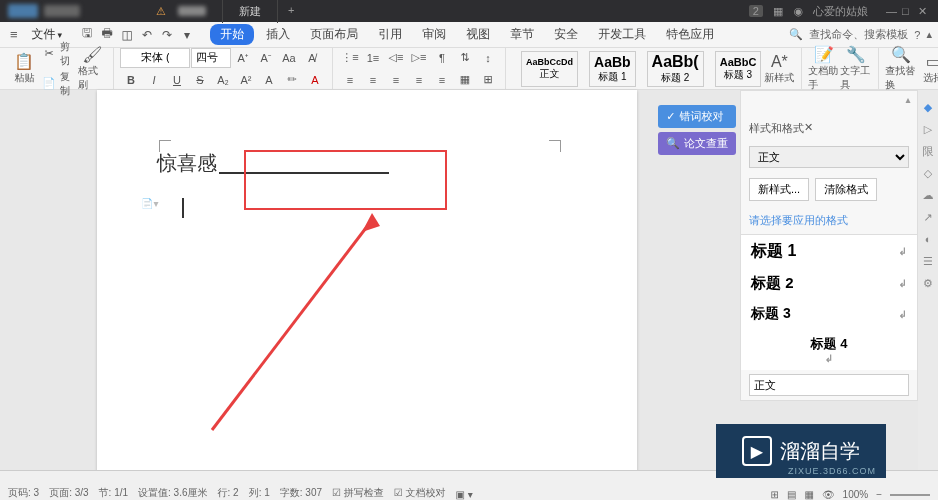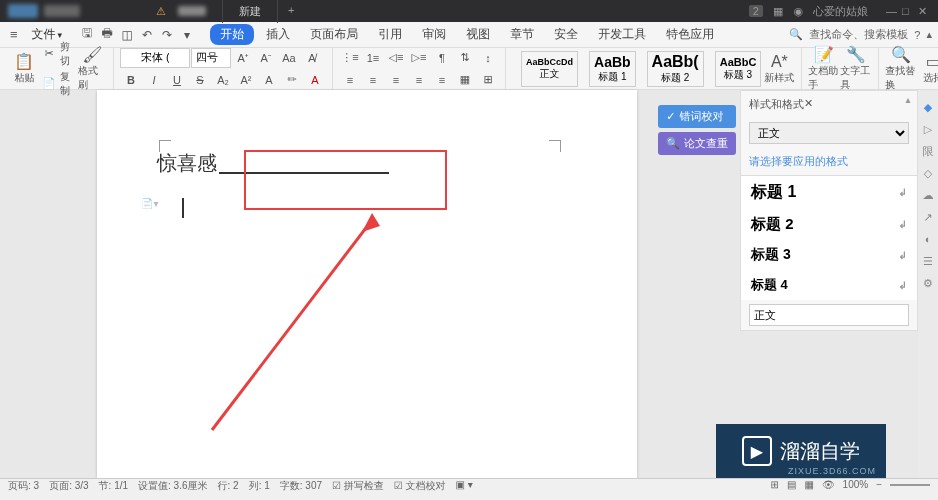--- a/index.html
+++ b/index.html
@@ -57,42 +57,42 @@
     .cursor-line { position: absolute; top: 108px; left: 85px; width: 2px; height: 20px; background: #333; }
     .gutter-icon { position: absolute; left: 44px; top: 108px; color: #bbb; font-size: 10px; }
     
     
     .side-buttons { position: absolute; right: 202px; top: 105px; display: flex; flex-direction: column; gap: 4px; }
     .side-btn { background: #4a8fe0; color: #fff; font-size: 11px; padding: 4px 8px; border-radius: 3px; display: flex; align-items: center; gap: 4px; white-space: nowrap; }
     .side-btn.purple { background: #7a6bce; }
     
     
     .styles-panel { position: absolute; right: 20px; top: 90px; width: 178px; background: #f7f7f7; border: 1px solid #ddd; }
-    .panel-header { display: flex; justify-content: flex-start; padding: 6px 8px; font-size: 11px; color: #555; }
+    .panel-header { display: flex; justify-content: flex-start; padding: 6px 8px; font-size: 11px; color: #555; margin-top: 24px; }
     .panel-select { width: 100%; height: 22px; border: 1px solid #ccc; margin: 4px 8px; width: calc(100% - 16px); font-size: 11px; padding: 0 4px; }
     .panel-btns { display: flex; gap: 6px; padding: 6px 8px; }
     .panel-btn { border: 1px solid #ccc; background: #fff; font-size: 11px; padding: 3px 8px; }
     .panel-label { font-size: 11px; color: #4a8fe0; padding: 6px 8px; border-bottom: 1px solid #ddd; }
     .style-list { background: #fff; }
     .style-item { padding: 6px 10px; font-size: 14px; display: flex; justify-content: space-between; align-items: center; }
     .style-item.h1 { font-weight: bold; font-size: 16px; }
     .style-item.h2 { font-weight: bold; font-size: 15px; }
     .style-item.h3 { font-weight: bold; font-size: 14px; }
-    .style-item.h4 { font-weight: bold; font-size: 13px; }
+    .style-item.h4 { font-weight: bold; font-size: 13px; flex-direction: column; }
     .style-item.small { font-size: 11px; color: #666; }
     .style-item .mark { font-size: 10px; color: #999; }
     .panel-input { border: 1px solid #ccc; margin: 4px 8px; width: calc(100% - 16px); height: 22px; font-size: 11px; padding: 0 4px; }
     
     
     .right-sidebar { position: absolute; right: 0; top: 90px; width: 20px; height: 390px; background: #eaeaea; display: flex; flex-direction: column; align-items: center; gap: 8px; padding-top: 10px; }
     .sidebar-icon { width: 14px; height: 14px; color: #888; font-size: 11px; display: flex; align-items: center; justify-content: center; }
     .sidebar-icon.active { color: #4a8fe0; }
     
     
-    .status-bar { position: absolute; bottom: 0; left: 0; right: 0; height: 22px; background: #f0f0f0; border-top: 1px solid #ccc; display: flex; align-items: flex-start; font-size: 10px; color: #666; padding: 0 8px; gap: 10px; }
+    .status-bar { position: absolute; bottom: 0; left: 0; right: 0; height: 30px; background: #f0f0f0; border-top: 1px solid #ccc; display: flex; align-items: flex-end; font-size: 10px; color: #666; padding: 0 8px; gap: 10px; }
     .status-right { margin-left: auto; display: flex; gap: 8px; align-items: center; }
     
     
     .watermark { position: absolute; bottom: 22px; right: 52px; width: 170px; height: 54px; background: #1a3a5a; display: flex; align-items: center; justify-content: center; gap: 8px; }
     .wm-icon { width: 30px; height: 30px; border: 2px solid #fff; border-radius: 4px; display: flex; align-items: center; justify-content: center; color: #fff; }
     .wm-text { color: #fff; font-size: 20px; font-weight: normal; }
     .wm-url { position: absolute; bottom: 2px; right: 10px; font-size: 9px; color: #8ab; letter-spacing: 1px; }
     
     .scroll-top { position: absolute; right: 24px; top: 94px; width: 12px; color: #999; font-size: 10px; text-align: center; }
     
@@ -308,20 +308,24 @@
 </div>
 
 <div class="styles-panel">
   <div class="panel-header">
     <span>样式和格式</span>
     <span>✕</span>
   </div>
   <select class="panel-select">
     <option>正文</option>
   </select>
+  <div class="panel-btns">
+    <button class="panel-btn">新样式...</button>
+    <button class="panel-btn">清除格式</button>
+  </div>
   <div class="panel-label">请选择要应用的格式</div>
   <div class="style-list">
     <div class="style-item h1">
         <span>标题 1</span>
         <span class="mark">↲</span>
       </div>
     <div class="style-item h2">
         <span>标题 2</span>
         <span class="mark">↲</span>
       </div>

